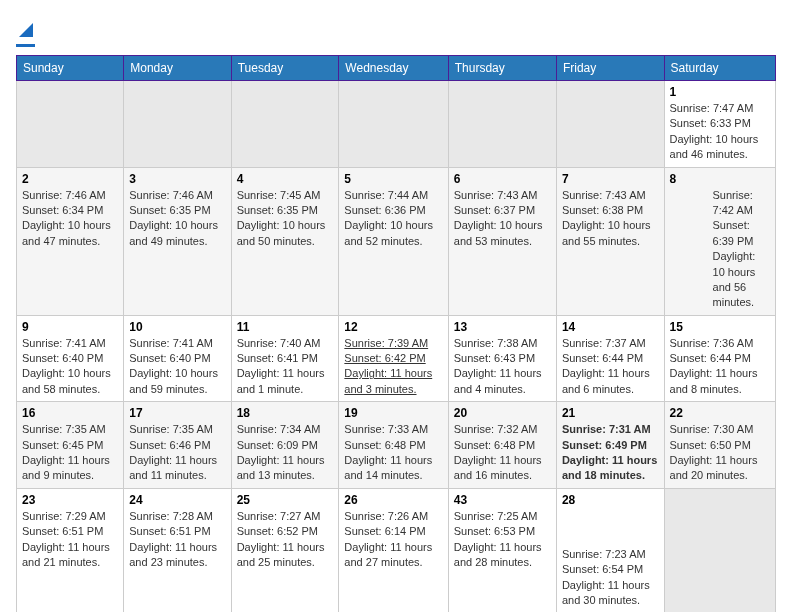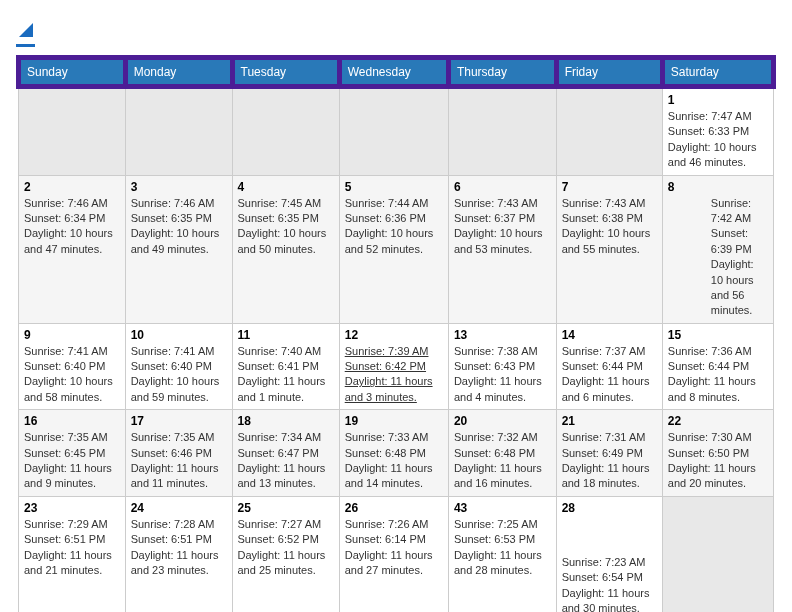--- a/index.html
+++ b/index.html
@@ -44,21 +44,21 @@
       border-collapse: collapse;
       font-size: 11px;
     }
     thead th {
       background: #2979b8;
       color: #fff;
       text-align: left;
       padding: 5px 6px;
       font-size: 12px;
       font-weight: normal;
-      border: 5px solid #4c1d95;
+      border: 1px solid #4c1d95;
     }
     tbody td {
       border: 1px solid #ccc;
       vertical-align: top;
       padding: 4px 5px;
       width: 113px;
       min-height: 80px;
       background: #fff;
     }
     tbody tr:nth-child(even) td {
@@ -225,38 +225,38 @@
         </td>
         <td>
           <span class="day-num">17</span>
           <div class="day-info" style="white-space: pre-line;">Sunrise: 7:35 AM
 Sunset: 6:46 PM
 Daylight: 11 hours and 11 minutes.</div>
         </td>
         <td>
           <span class="day-num">18</span>
           <div class="day-info" style="white-space: pre-line;">Sunrise: 7:34 AM
-Sunset: 6:47 PM
+Sunset: 6:09 PM
 Daylight: 11 hours and 13 minutes.</div>
         </td>
         <td>
           <span class="day-num">19</span>
           <div class="day-info" style="white-space: pre-line;">Sunrise: 7:33 AM
 Sunset: 6:48 PM
 Daylight: 11 hours and 14 minutes.</div>
         </td>
         <td>
           <span class="day-num">20</span>
           <div class="day-info" style="white-space: pre-line;">Sunrise: 7:32 AM
 Sunset: 6:48 PM
 Daylight: 11 hours and 16 minutes.</div>
         </td>
         <td>
           <span class="day-num">21</span>
-          <div class="day-info" style="white-space: pre-line;">Sunrise: 7:31 AM
+          <div class="day-info" style="white-space: pre-line; font-weight: bold;">Sunrise: 7:31 AM
 Sunset: 6:49 PM
 Daylight: 11 hours and 18 minutes.</div>
         </td>
         <td>
           <span class="day-num">22</span>
           <div class="day-info" style="white-space: pre-line;">Sunrise: 7:30 AM
 Sunset: 6:50 PM
 Daylight: 11 hours and 20 minutes.</div>
         </td>
       </tr>

